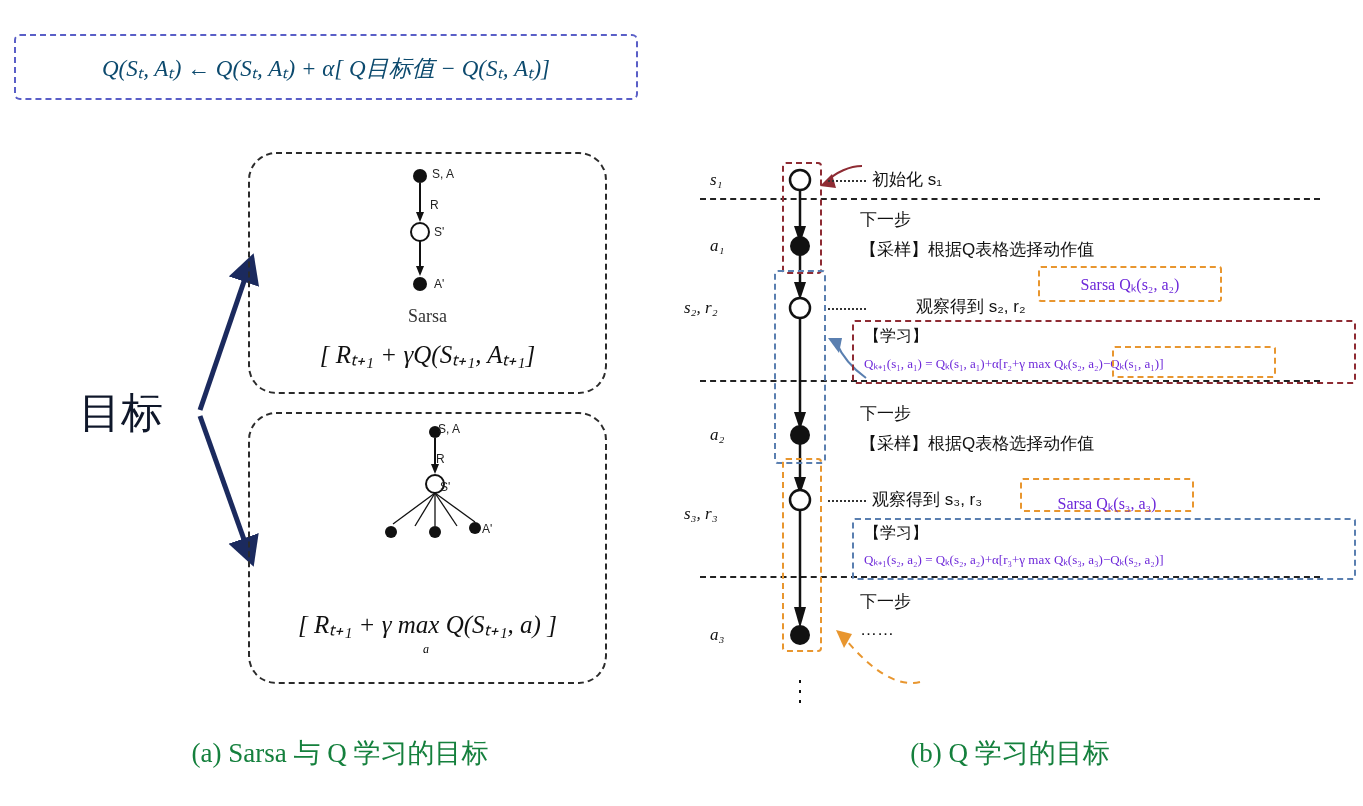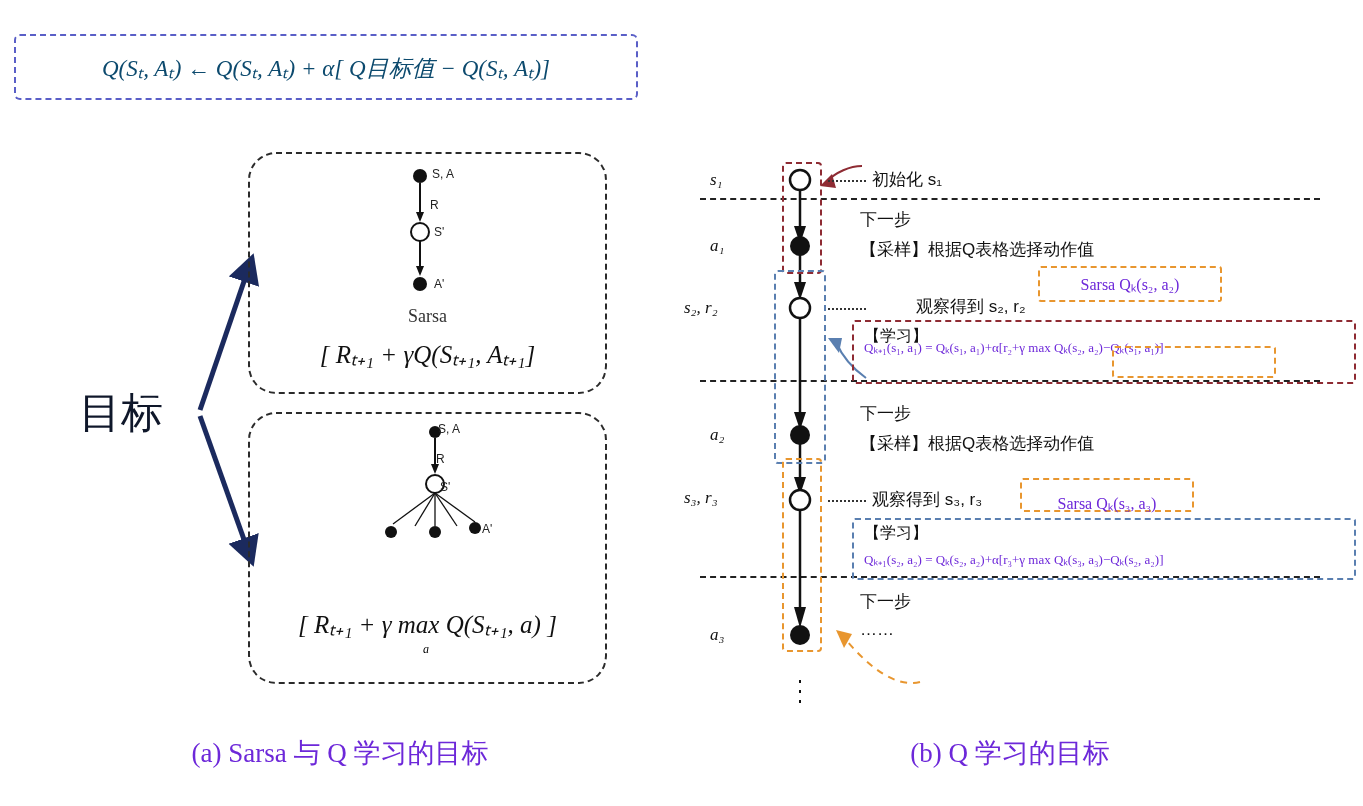--- a/index.html
+++ b/index.html
@@ -37,21 +37,21 @@
     width:100%;text-align:center;font-size:25px;color:#111;font-style:italic;
     font-family:"Liberation Serif", serif;white-space:nowrap;
   }
 
   #goal-label{
     left:36px;top:385px;width:170px;text-align:center;
     font-size:42px;color:#0f172a;font-family:"Liberation Serif", serif;
   }
 
   .caption{
-    font-size:27px;color:#6d28d9;text-align:center;
+    font-size:27px;color:#15803d;text-align:center;
     font-family:"Liberation Serif", serif;
   }
   #caption-a{left:60px;top:735px;width:560px;}
   #caption-b{left:800px;top:735px;width:420px;}
   .lbl{font-size:12px;color:#222;font-family:"Liberation Sans", sans-serif;}
 
   
   #flow{left:700px;top:140px;width:660px;height:580px;}
   .hline{border-top:2px dashed #222;}
   .txt-cn{font-family:"Liberation Sans","DejaVu Sans",sans-serif;font-size:17px;color:#111;white-space:nowrap;}
@@ -158,21 +158,21 @@
       <circle cx="40" cy="350" r="10" fill="#fff" stroke="#111" stroke-width="2.5"></circle>
       <circle cx="40" cy="485" r="10" fill="#111"></circle>
 
       <line x1="40" y1="530" x2="40" y2="560" stroke="#111" stroke-width="2" stroke-dasharray="3,7"></line>
     </svg>
 
     <div class="abs state-lbl" style="left:10px;top:30px;">s₁</div>
     <div class="abs state-lbl" style="left:10px;top:96px;">a₁</div>
     <div class="abs state-lbl" style="left:-16px;top:158px;">s₂, r₂</div>
     <div class="abs state-lbl" style="left:10px;top:285px;">a₂</div>
-    <div class="abs state-lbl" style="left:-16px;top:348px;">s₃, r₃</div>
+    <div class="abs state-lbl" style="left:-16px;top:364px;">s₃, r₃</div>
     <div class="abs state-lbl" style="left:10px;top:485px;">a₃</div>
 
     <div class="abs vbox-red" style="left:82px;top:22px;width:36px;height:108px;"></div>
     <div class="abs vbox-blue" style="left:74px;top:130px;width:48px;height:190px;"></div>
     <div class="abs vbox-orange" style="left:82px;top:318px;width:36px;height:190px;"></div>
 
     <svg class="abs" style="left:110px;top:20px;width:60px;height:40px;">
       <path d="M52,6 C40,6 26,12 16,22" stroke="#8e2b33" stroke-width="2" fill="none"></path>
       <path d="M22,14 L10,26 L26,28 z" fill="#8e2b33"></path>
     </svg>
@@ -194,21 +194,21 @@
     <div class="abs txt-cn" style="left:160px;top:68px;">下一步</div>
     <div class="abs txt-cn" style="left:160px;top:98px;">【采样】根据Q表格选择动作值</div>
 
     <div class="abs txt-cn" style="left:172px;top:155px;margin-left:44px;">观察得到 s₂, r₂</div>
     <div class="abs box-orange" style="left:338px;top:126px;width:180px;height:32px;display:flex;align-items:center;justify-content:center;">
       <span class="txt-sm" style="font-size:16px;">Sarsa  Qₖ(s₂, a₂)</span>
     </div>
 
     <div class="abs box-red" style="left:152px;top:180px;width:500px;height:60px;">
       <div class="abs txt-cn" style="left:10px;top:4px;font-size:16px;">【学习】</div>
-      <div class="abs txt-sm" style="left:10px;top:16px;font-size:13px;">Qₖ₊₁(s₁, a₁) = Qₖ(s₁, a₁)+α[r₂+γ max Qₖ(s₂, a₂)−Qₖ(s₁, a₁)]</div>
+      <div class="abs txt-sm" style="left:10px;top:32px;font-size:13px;">Qₖ₊₁(s₁, a₁) = Qₖ(s₁, a₁)+α[r₂+γ max Qₖ(s₂, a₂)−Qₖ(s₁, a₁)]</div>
       <div class="abs box-orange" style="left:258px;top:24px;width:160px;height:28px;"></div>
     </div>
 
     <div class="abs txt-cn" style="left:160px;top:262px;">下一步</div>
     <div class="abs txt-cn" style="left:160px;top:292px;">【采样】根据Q表格选择动作值</div>
 
     <div class="abs txt-cn" style="left:172px;top:348px;">观察得到 s₃, r₃</div>
     <div class="abs box-orange" style="left:320px;top:338px;width:170px;height:30px;display:flex;align-items:center;justify-content:center;">
       <span class="txt-sm" style="font-size:16px;margin-top:16px;">Sarsa Qₖ(s₃, a₃)</span>
     </div>

